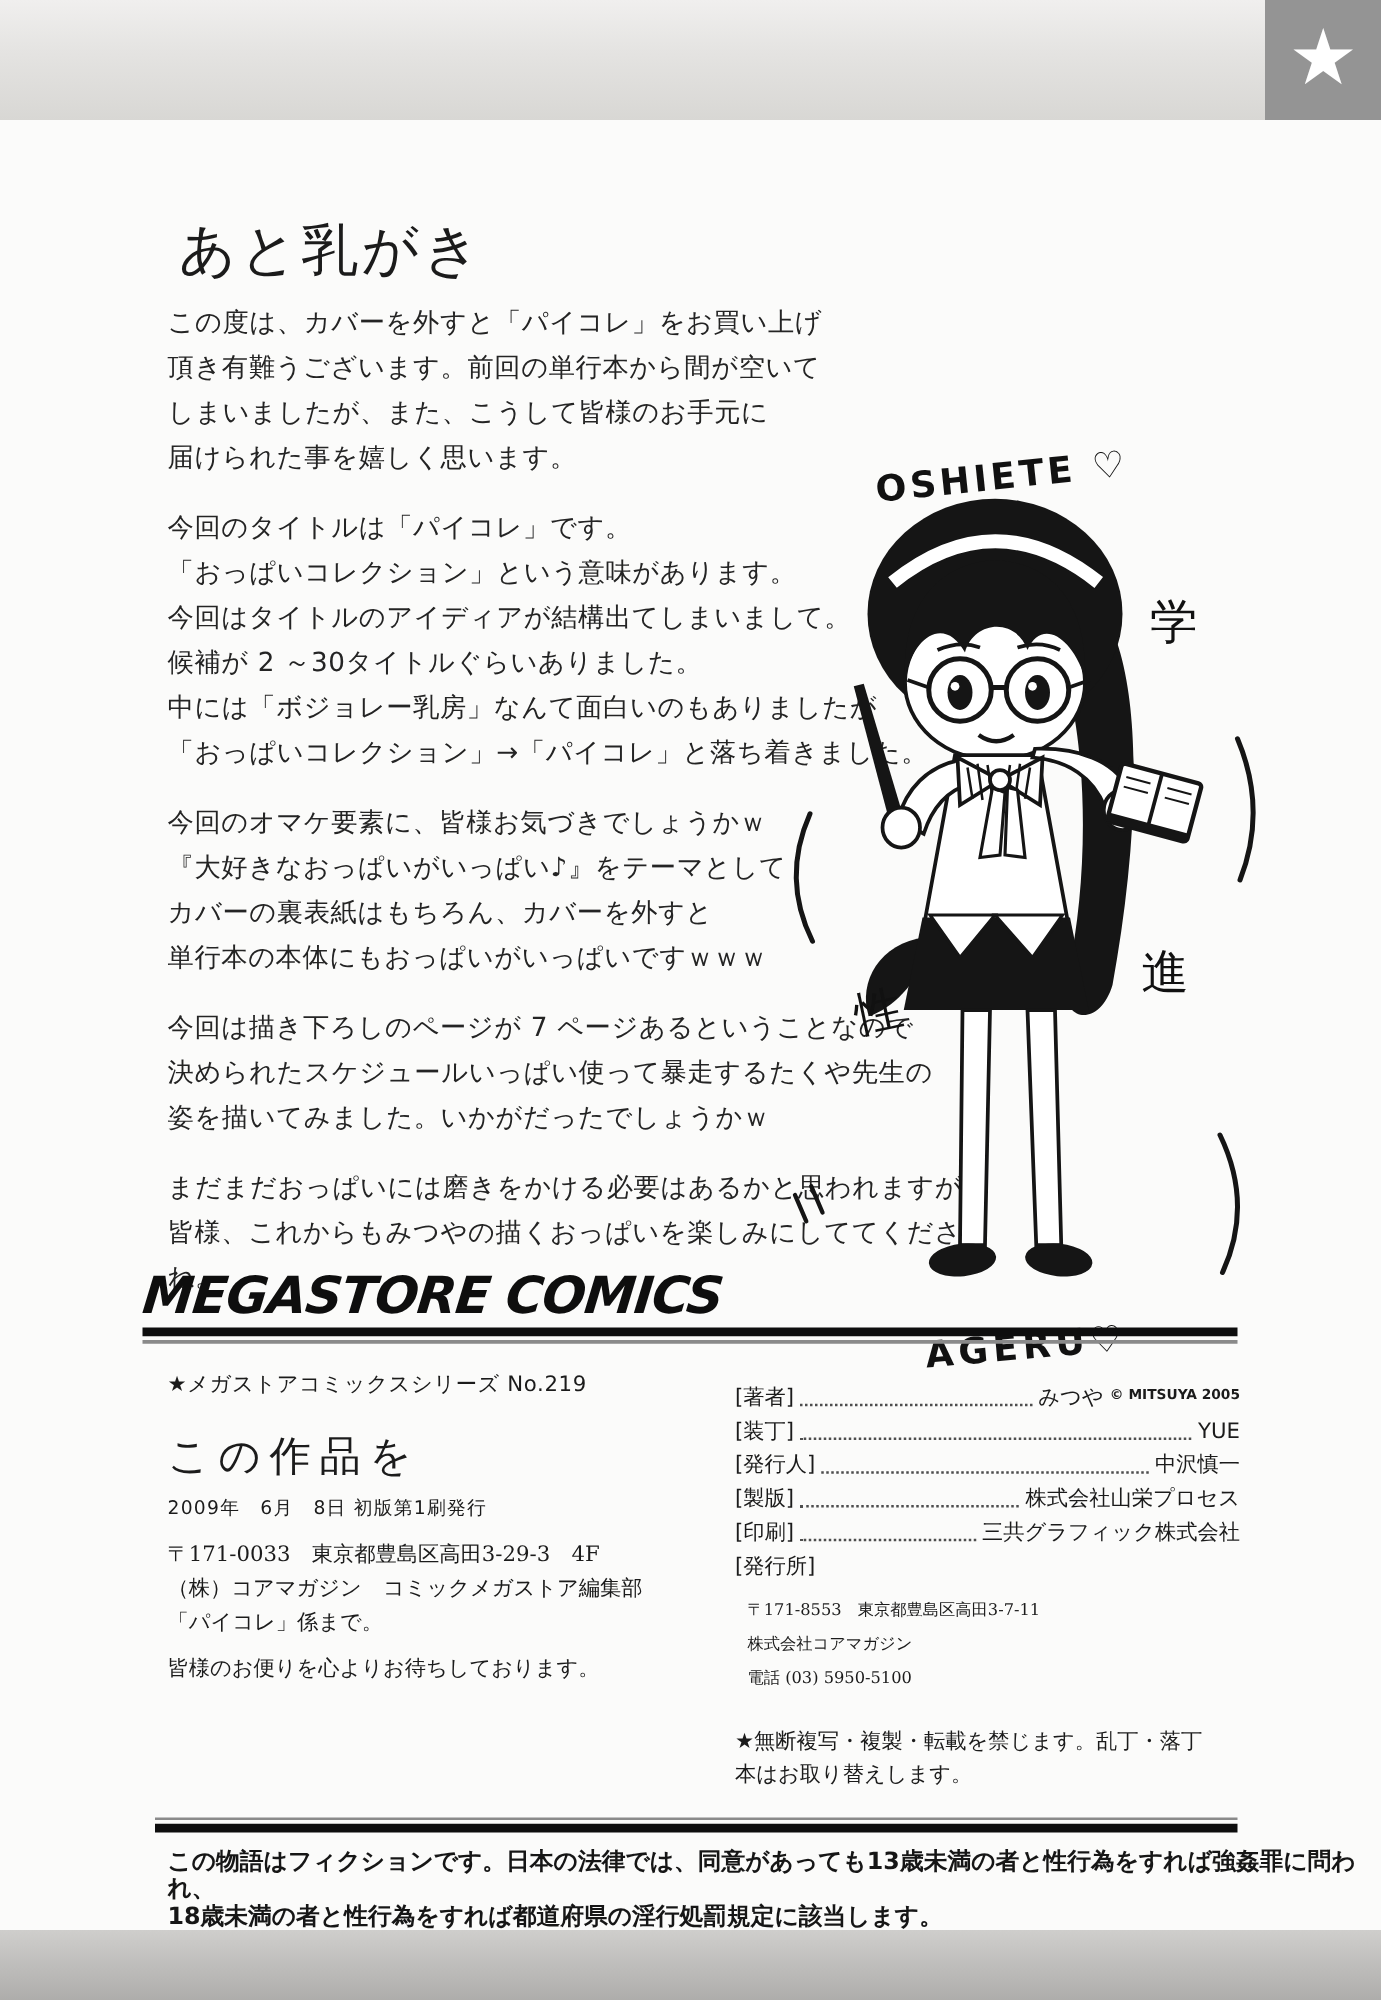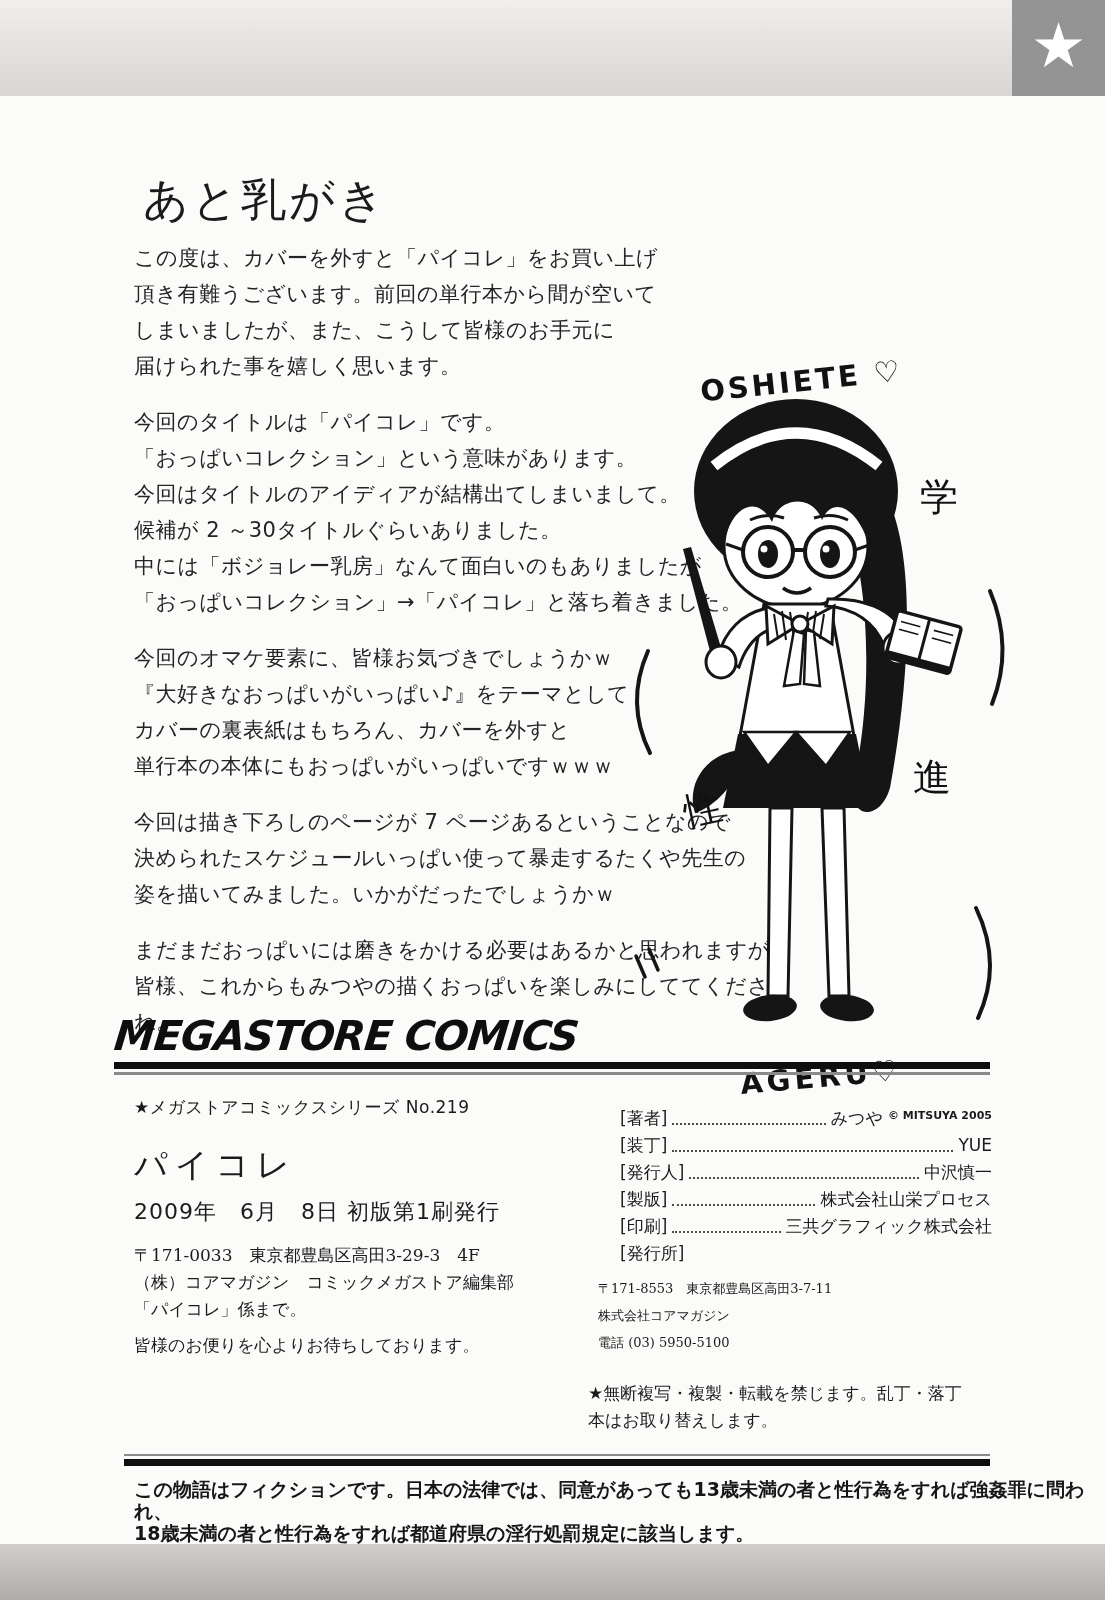--- a/index.html
+++ b/index.html
@@ -46,28 +46,28 @@
   .rule-gray { background:#8a8a8a; }
   .logo-rule-black { left:114px; top:1062px; width:876px; height:7px; }
   .logo-rule-gray  { left:114px; top:1072px; width:876px; height:3px; }
   .bottom-rule-gray  { left:124px; top:1454px; width:866px; height:2px; }
   .bottom-rule-black { left:124px; top:1459px; width:866px; height:7px; }
 
   
   .colophon-left { left:134px; top:1096px; width:410px; }
   .series { font-size:17px; margin-bottom:24px; letter-spacing:0.5px; }
   .book-title { font-size:33px; letter-spacing:7px; margin-bottom:9px; }
-  .edition { font-size:22px; margin-bottom:15px; letter-spacing:1px; }
+  .edition { font-size:15px; margin-bottom:15px; letter-spacing:1px; }
   .note { font-size:17px; line-height:27px; white-space:pre-line; margin-bottom:13px; }
   .address { font-family:"DejaVu Serif", serif; font-size:17px; line-height:27px; white-space:pre-line; margin-bottom:11px; }
   .closing { font-size:17px; }
 
   
   .colophon-right { left:588px; top:1102px; width:404px; }
-  .credit-row { display:flex; align-items:flex-end; font-size:17px; line-height:27px;margin-left:32px; }
+  .credit-row { display:flex; align-items:flex-end; font-size:17px; line-height:27px; }
   .credit-label { white-space:nowrap; }
   .credit-value { white-space:nowrap; }
   .credit-leader { flex:1 1 auto; border-bottom:2px dotted #4e4e4e; margin:0 5px 7px 5px; min-width:8px; }
   .credit-row.no-leader .credit-leader { border-bottom:none; }
   .credit-extra { font-size:11px; font-weight:bold; margin-left:5px; padding-bottom:3px; white-space:nowrap; }
   .pub-address { font-family:"DejaVu Serif", serif; font-size:13px; line-height:27px; white-space:pre-line; margin:8px 0 0 10px; }
   .notice { font-size:17px; line-height:27px; white-space:pre-line; margin-top:24px; }
 
   
   .disclaimer { left:134px; top:1478px; font-size:19px; font-weight:bold; line-height:22px; white-space:pre-line; color:#161616; }
@@ -179,21 +179,21 @@
   <span class="illu-label lbl-shin">進</span>
   <span class="illu-label lbl-ageru">AGERU♡</span>
 </div>
 
 <div class="abs logo">MEGASTORE COMICS</div>
 <div class="abs rule logo-rule-black"></div>
 <div class="abs rule-gray logo-rule-gray"></div>
 
 <div class="abs colophon-left">
   <div class="series">★メガストアコミックスシリーズ No.219</div>
-  <div class="book-title">パイコレ</div>
+  <div class="book-title">この作品を</div>
   <div class="edition">2009年　6月　8日 初版第1刷発行</div>
   <div class="address">〒171-0033　東京都豊島区高田3-29-3　4F
 （株）コアマガジン　コミックメガストア編集部
 「パイコレ」係まで。</div>
   <div class="closing">皆様のお便りを心よりお待ちしております。</div>
 </div>
 
 <div class="abs colophon-right">
   <div class="credit-row">
     <span class="credit-label">[著者]</span>

